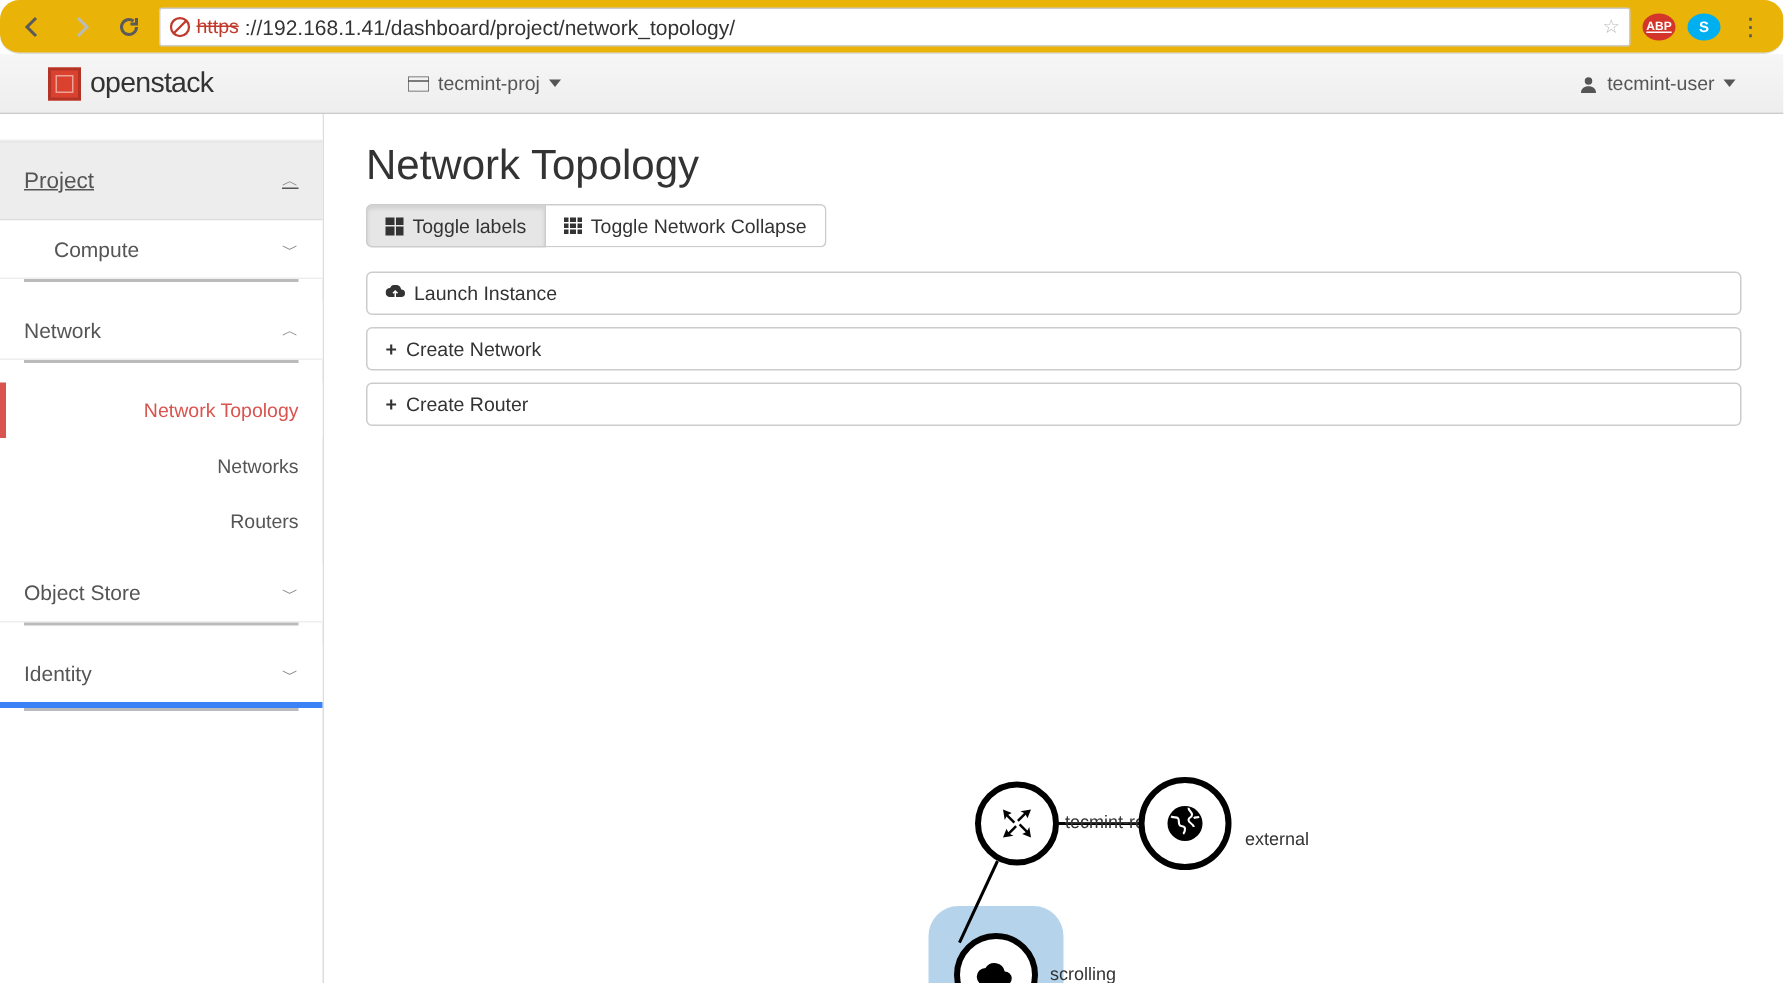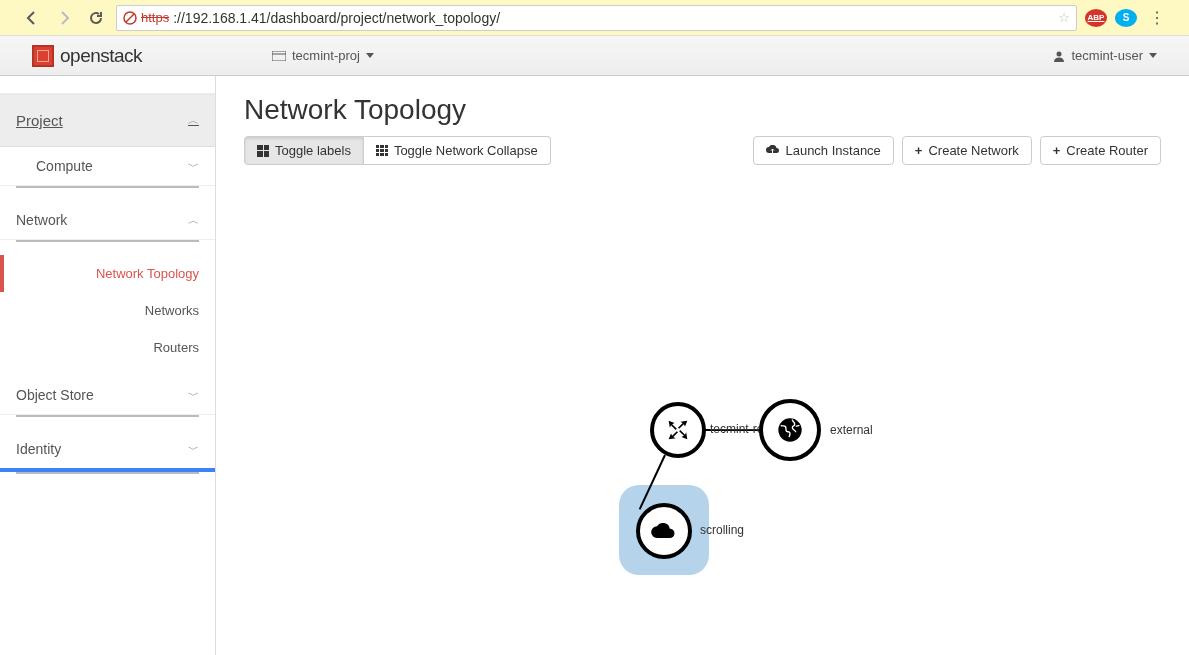--- a/index.html
+++ b/index.html
@@ -1,19 +1,19 @@
 <!DOCTYPE html>
 <html><head>
 <meta charset="utf-8">
 <style>
   * { box-sizing: border-box; margin: 0; padding: 0; }
   body { font-family: "Helvetica Neue", Helvetica, Arial, sans-serif; font-size: 13px; color: #333; background: #fff; width: 1189px; }
   
   
-  .browser-bar { height: 36px; background: #fef9c3; border-bottom: 1px solid #ddd; display: flex; align-items: center; padding: 0 20px; gap: 8px; }
+  .browser-bar { height: 36px; background: #eab308; border-bottom: 1px solid #ddd; display: flex; align-items: center; padding: 0 10px; gap: 8px; border-radius: 13px; }
   .nav-arrow { width: 24px; height: 24px; display:flex; align-items:center; justify-content:center; color:#5a5a5a; cursor:pointer; }
   .nav-arrow.disabled { color:#bbb; }
   .reload { width:24px; height:24px; display:flex; align-items:center; justify-content:center; color:#5a5a5a; cursor:pointer;}
   .url-bar { flex:1; height:26px; background:#fff; border:1px solid #ccc; border-radius:2px; display:flex; align-items:center; padding:0 6px; gap:4px; }
   .url-bar .https { color:#c0392b; text-decoration:line-through; font-family:Arial; }
   .url-bar .path { color:#333; font-family:Arial; font-size:14px; }
   .star { color:#bbb; }
   .ext { width:22px; height:18px; border-radius:50%; display:flex; align-items:center; justify-content:center; font-size:9px; font-weight:bold; color:#fff;text-decoration:underline;}
   .abp { background:#d4352a; font-size:8px;}
   .skype { background:#00aff0; }
@@ -39,21 +39,21 @@
   .sb-head { padding: 17px 16px; background:#ededed; color:#555; font-size:15px; border-top:1px solid #e6e6e6; border-bottom:1px solid #ddd; cursor:pointer; display:flex; justify-content:space-between; align-items:center;text-decoration:underline;}
   .sb-sub { padding: 11px 16px; color:#555; font-size:14px; border-bottom:1px solid #eee; cursor:pointer; display:flex; justify-content:space-between; align-items:center; background:#fafafa;}
   .sb-underline { height:2px; background:#bbb; margin: 0 16px -1px 16px;}
   .sb-item { padding: 11px 16px 11px 16px; text-align:right; color:#555; cursor:pointer; font-size:13px;}
   .sb-item.active { color:#d9534f; border-left:4px solid #d9534f; background:#fff; font-weight:normal;}
   .chev { font-size:11px; color:#888;}
   
   
   h1 { font-size:28px; font-weight:500; color:#333; margin-bottom:10px;}
   .desc { color:#555; font-size:13px; line-height:1.5; margin-bottom:16px; max-width:900px;}
-  .toolbar { display:flex; gap:8px; align-items:center;}
+  .toolbar { display:flex; gap:8px; flex-direction:column;}
   .btn-group { display:inline-flex;}
   .btn { border:1px solid #ccc; background:#fff; padding:6px 12px; font-size:13px; color:#333; cursor:pointer; display:inline-flex; align-items:center; gap:6px;}
   .btn.active { background:#e6e6e6; box-shadow: inset 0 2px 3px rgba(0,0,0,.1);}
   .btn-group .btn:first-child { border-radius:4px 0 0 4px;}
   .btn-group .btn:last-child { border-radius:0 4px 4px 0; border-left:none;}
   .btn.solo { border-radius:4px;}
   .toolbar-spacer { flex:1;}
   .ic-th-large { width:12px; height:12px; display:grid; grid-template-columns:1fr 1fr; grid-template-rows:1fr 1fr; gap:1px;}
   .ic-th-large span { background:#333;}
   .ic-th { width:12px; height:12px; display:grid; grid-template-columns:1fr 1fr 1fr; grid-template-rows:1fr 1fr 1fr; gap:1px;}
@@ -243,21 +243,21 @@
         </svg>
       </div>
       <div class="node-label" style="left:466px; top:257px; text-decoration:line-through;">tecmint-router</div>
 
       <div class="node" style="left:515px; top:234px; width:62px; height:62px;">
         <svg class="ic-sv" viewBox="0 0 24 24" width="32" height="32">
           <circle cx="12" cy="12" r="10" fill="#000"></circle>
           <path d="M4 8c2 1 3 0 4 1s0 3 1 4 3 0 3 2-1 3-1 3M14 3c0 2 2 2 2 4s-2 1-2 3 3 2 3 4M20 8c-1 1-2 0-3 1" stroke="#fff" stroke-width="1.2" fill="none"></path>
         </svg>
       </div>
-      <div class="node-label" style="left:586px; top:258px;">external</div>
+      <div class="node-label" style="left:586px; top:268px;">external</div>
 
       <div class="node" style="left:392px; top:338px;">
         <svg class="ic-sv" viewBox="0 0 24 16" width="30" height="20">
           <path d="M6 14a5 5 0 010-10 6 6 0 0111 2 4 4 0 010 8H6z" fill="#000"></path>
         </svg>
       </div>
       <div class="node-label" style="left:456px; top:358px;">scrolling</div>
     </div>
   </div>
 </div>

